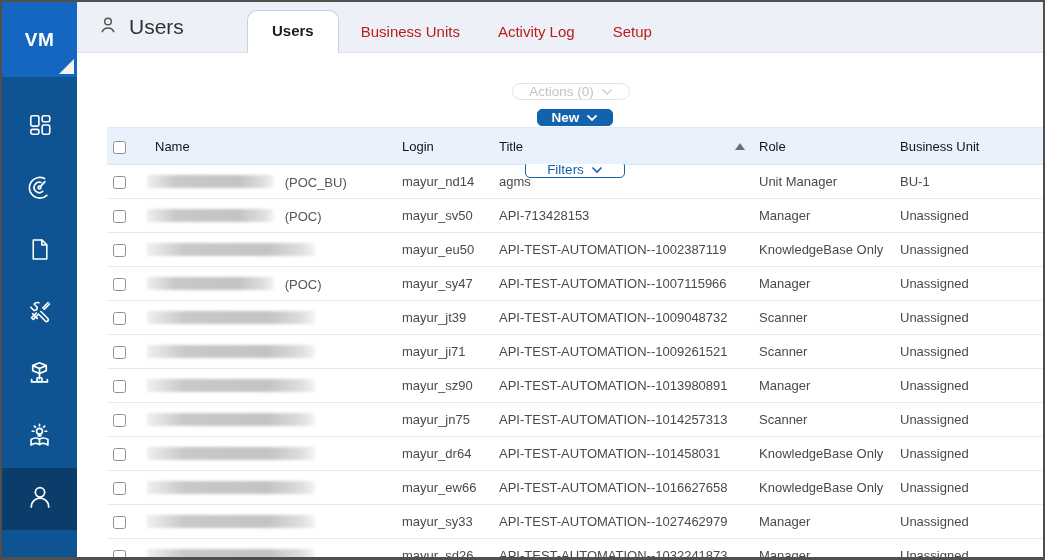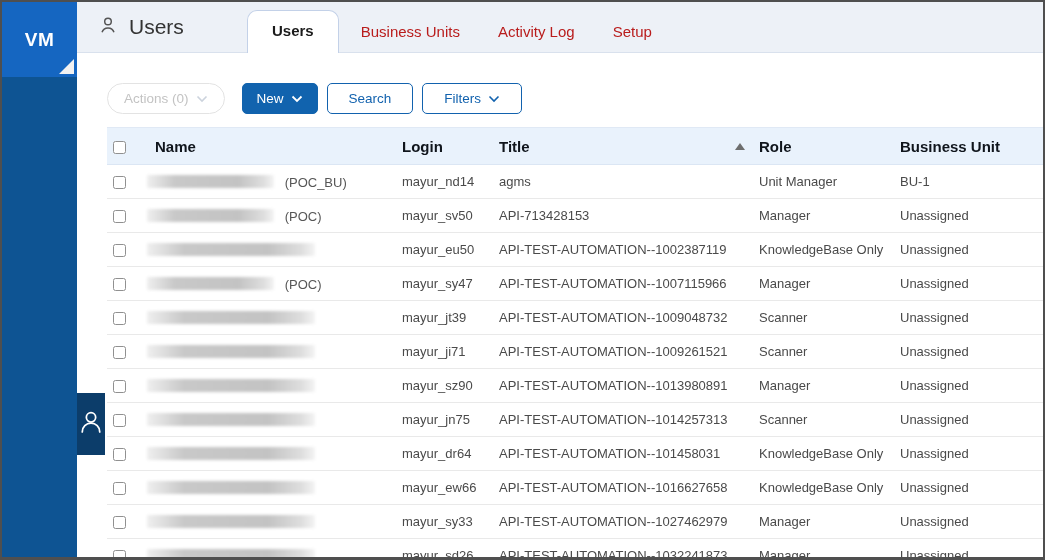--- a/index.html
+++ b/index.html
@@ -8,21 +8,21 @@
 
   .window {
     position: relative; width: 1045px; height: 560px;
     border: 2px solid #4f4f4f; border-bottom-width: 3px;
     background: #fff; overflow: hidden;
   }
 
   
   .sidebar {
     position: absolute; left: 0; top: 0; bottom: 0; width: 75px;
-    background: #0e5493; display: flex; flex-direction: row;
+    background: #0e5493; display: flex; flex-direction: column;
   }
   .logo-block {
     position: relative; width: 75px; height: 75px; background: #1566c1;
     display: flex; align-items: center; justify-content: center;
     color: #fff; font-size: 19px; font-weight: bold; letter-spacing: .5px;
     flex: 0 0 auto; cursor: pointer;
   }
   .logo-corner {
     position: absolute; right: 3px; bottom: 3px;
     width: 0; height: 0;
@@ -56,40 +56,40 @@
     white-space: nowrap;
   }
   .tab.active {
     background: #fff; color: #1b1b1b; font-weight: bold;
     border: 1px solid #c3d1e8; border-bottom: none;
     border-radius: 10px 10px 0 0;
     padding: 11px 24px 14px 24px; margin-right: 3px;
   }
 
   
-  .toolbar { display: flex; align-items: center; margin: 30px 0 0 30px; gap: 9px; height: 31px; }
+  .toolbar { display: flex; align-items: center; margin: 30px 0 0 30px; gap: 9px; height: 31px; flex-direction: column; }
   .btn { display: inline-flex; align-items: center; justify-content: center; gap: 7px;
          height: 31px; font-size: 13.5px; border-radius: 5px; cursor: pointer; background:#fff; }
   .btn svg { width: 12px; height: 8px; }
   .btn-actions { border: 1px solid #e3e3e3; border-radius: 16px; color: #c3c3c3; padding: 0 16px; margin-right: 8px; }
   .btn-actions svg { stroke: #ccd3dd; }
-  .btn-new { background: #1163ae; color: #fff; border: 1px solid #1163ae; padding: 0 14px; font-weight: normal; text-align: right; }
+  .btn-new { background: #1163ae; color: #fff; border: 1px solid #1163ae; padding: 0 14px; font-weight: bold; text-align: right; }
   .btn-new svg { stroke: #fff; }
   .btn-outline { border: 1px solid #1262ae; color: #1262ae; padding: 0 21px; }
   .btn-outline svg { stroke: #1262ae; }
 
   
   .table-wrap { margin-left: 30px; margin-top: 13px; }
   table { border-collapse: collapse; table-layout: fixed; width: 940px; }
   col.c-check { width: 38px; } col.c-name { width: 257px; } col.c-login { width: 97px; }
   col.c-title { width: 260px; } col.c-role { width: 141px; } col.c-bu { width: 147px; }
   thead th {
-    background: #e9f2fc; height: 37px; text-align: left; font-size: 15px;
+    background: #e9f2fc; height: 37px; text-align: left; font-size: 13px;
     color: #10151c; border-top: 1px solid #e0e9f5; border-bottom: 1px solid #dbe6f4;
-    cursor: pointer; position: relative; font-weight: bold; padding: 0;
+    cursor: pointer; position: relative; font-weight: normal; padding: 0;
   }
   tbody td { height: 34px; border-bottom: 1px solid #e9e9e9; font-size: 13px; color: #4a4a4a;
              white-space: nowrap; overflow: hidden; padding: 0; }
   .checkbox {
     display: inline-block; width: 13px; height: 13px; border: 1.5px solid #909090;
     border-radius: 2.5px; background: #fff; vertical-align: middle; margin-left: 6px; cursor: pointer;
   }
   .th-pad { padding-left: 10px; }
   .sort-arrow { position: absolute; right: 14px; top: 15px; width: 0; height: 0;
     border-left: 5px solid transparent; border-right: 5px solid transparent;

